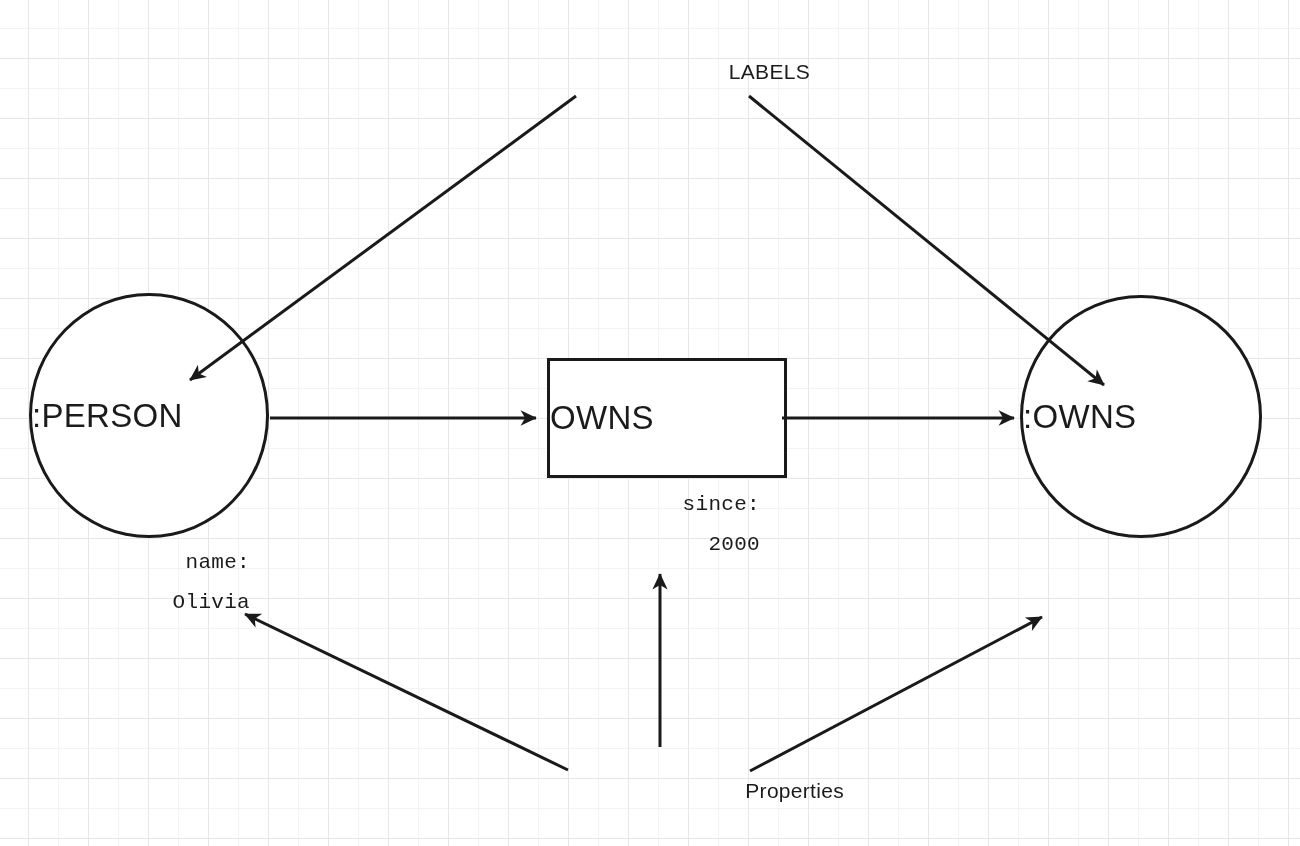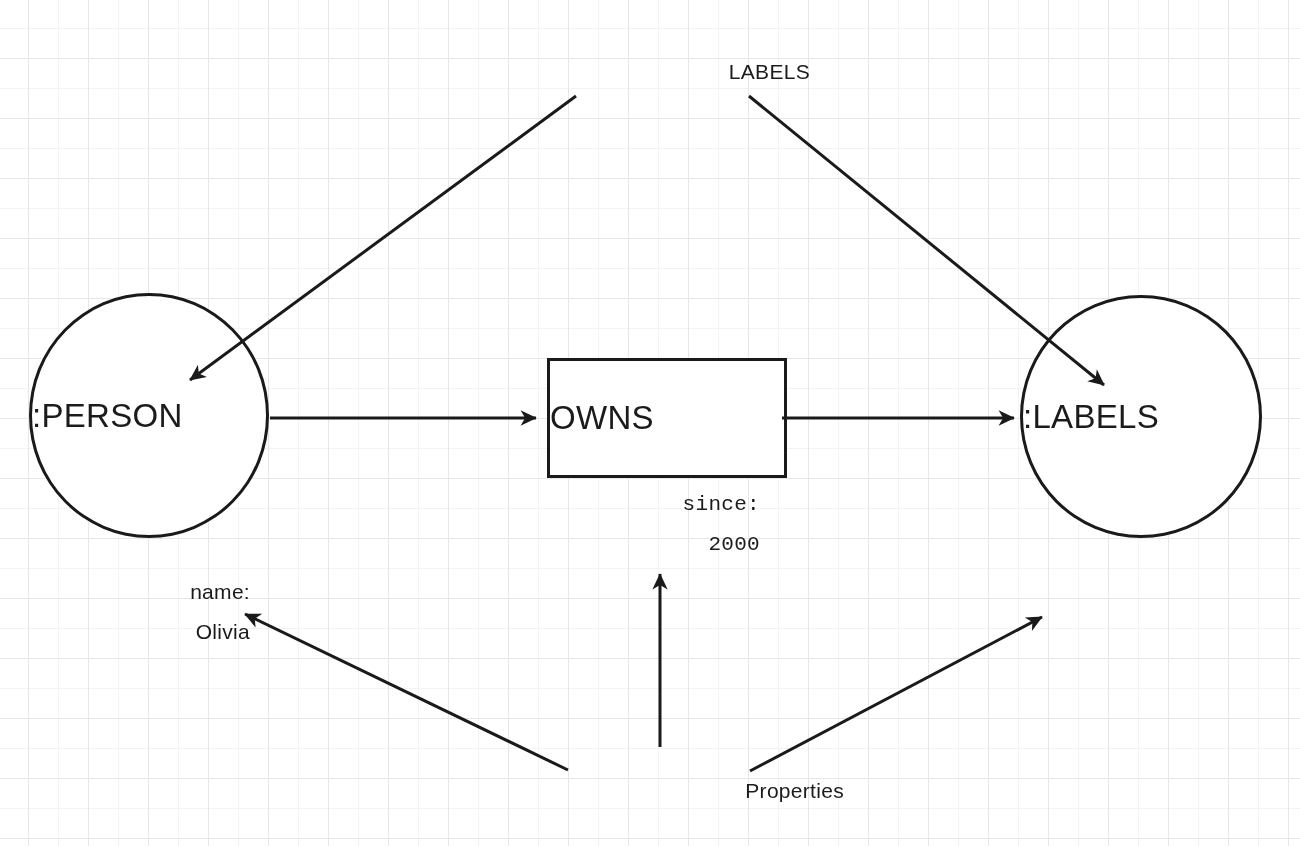--- a/index.html
+++ b/index.html
@@ -43,21 +43,21 @@
     font-size: 21px;
     letter-spacing: 0.3px;
     text-align: right;
     white-space: pre-line;
     line-height: 40px;
     z-index: 2;
   }
   .labels-annotation     { left: 510px;  top: 52px;  width: 300px; }
   .properties-annotation { left: 508px;  top: 771px; width: 300px; margin-left: 36px; }
   .since-prop            { left: 560px;  top: 485px; width: 200px; font-family: Liberation Mono, monospace; }
-  .name-prop             { left: 50px;   top: 572px; width: 200px; }
+  .name-prop             { left: 50px;   top: 543px; width: 200px; font-family: Liberation Mono, monospace; }
   .sqft-prop             { left: 1038px; top: 552px; width: 200px; }
   svg.edges {
     position: absolute;
     left: 0; top: 0;
     width: 1300px; height: 846px;
     z-index: 3;
   }
   svg.edges line { stroke: #1a1a1a; stroke-width: 3; }
 </style>
 </head>
@@ -67,21 +67,21 @@
 
   <div class="node circle person-node">
     <span>:PERSON</span>
   </div>
 
   <div class="node owns-node">
     <span>OWNS</span>
   </div>
 
   <div class="node circle asset-node">
-    <span>:LABELS</span>
+    <span>:OWNS</span>
   </div>
 
   <div class="txt labels-annotation">LABELS</div>
 
   <div class="txt since-prop">since:
 2000</div>
 
   <div class="txt name-prop">name:
 Olivia</div>
 

